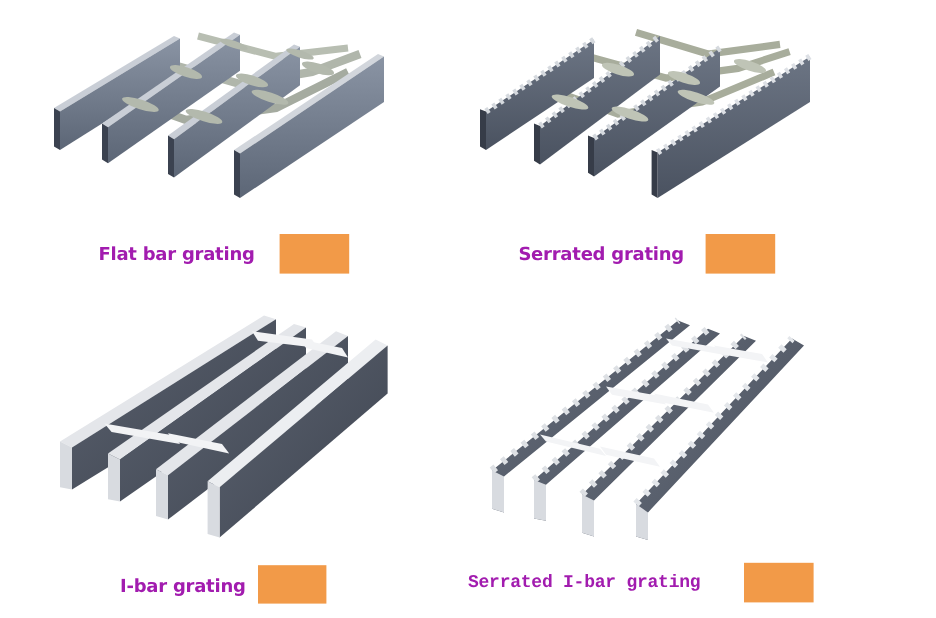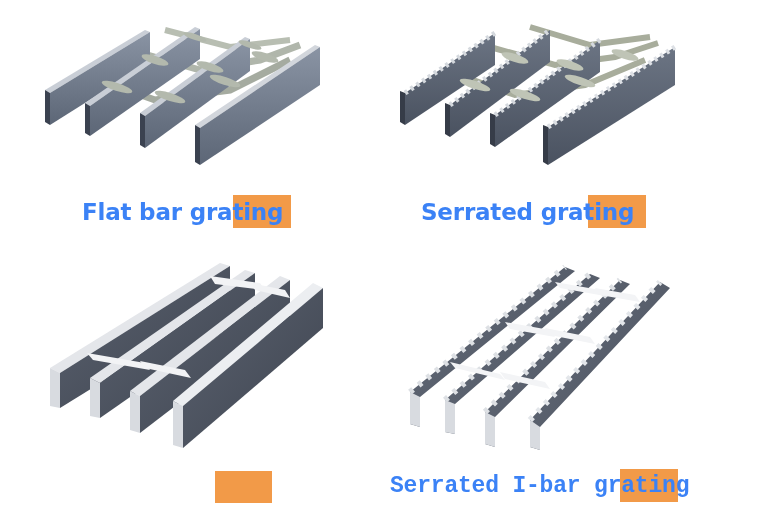--- a/index.html
+++ b/index.html
@@ -26,24 +26,24 @@
       height: 34px;
     }
     .highlight {
       position: absolute;
       background: #f29a48;
     }
     .label-text {
       position: absolute;
       white-space: nowrap;
       font-weight: bold;
-      font-size: 23px;
+      font-size: 15px;
       line-height: 34px;
       letter-spacing: -0.2px;
-      color: #3b82f6;
+      color: #a21caf;
     }
   </style>
 </head>
 <body>
 
 <div class="panel">
   <svg class="grating-img" style="left:45px; top:15px;" width="290" height="160" viewBox="0 0 290 160">
     <defs>
       <linearGradient id="fbFace" x1="0" y1="0" x2="0" y2="1">
         <stop offset="0" stop-color="#8a94a4"></stop>
@@ -132,21 +132,21 @@
       <ellipse cx="75" cy="70" rx="16" ry="4" transform="rotate(18 75 70)"></ellipse>
       <ellipse cx="125" cy="80" rx="16" ry="4" transform="rotate(18 125 80)"></ellipse>
       <ellipse cx="180" cy="66" rx="16" ry="4" transform="rotate(18 180 66)"></ellipse>
       <ellipse cx="115" cy="43" rx="14" ry="4" transform="rotate(18 115 43)"></ellipse>
       <ellipse cx="170" cy="50" rx="14" ry="4" transform="rotate(18 170 50)"></ellipse>
       <ellipse cx="225" cy="40" rx="14" ry="4" transform="rotate(18 225 40)"></ellipse>
     </g>
   </svg>
   <div class="label-wrap" style="left:421px; top:195px; width:230px;">
     <div class="highlight" style="left:167px; top:0; width:58px; height:33px;"></div>
-    <div class="label-text" style="left:0; top:0;text-align:right;">Serrated grating</div>
+    <div class="label-text" style="left:11px; top:0;text-align:right;">Serrated grating</div>
   </div>
 </div>
 
 <div class="panel">
   <svg class="grating-img" style="left:45px; top:258px;" width="285" height="195" viewBox="0 0 285 195">
     <defs>
       <linearGradient id="ibFace" x1="0" y1="0" x2="1" y2="1">
         <stop offset="0" stop-color="#5b6270"></stop>
         <stop offset="1" stop-color="#3e444f"></stop>
       </linearGradient>
@@ -171,20 +171,21 @@
     </g>
     <g fill="#f2f3f5">
       <polygon points="42,95 100,105 105,112 48,102"></polygon>
       <polygon points="95,103 140,112 146,120 100,110"></polygon>
       <polygon points="165,18 215,25 220,32 170,26"></polygon>
       <polygon points="205,25 240,32 245,40 210,32"></polygon>
     </g>
   </svg>
   <div class="label-wrap" style="left:100px; top:471px; width:180px;">
     <div class="highlight" style="left:115px; top:0; width:57px; height:32px;"></div>
+    <div class="label-text" style="left:0; top:0;">I-bar grating</div>
   </div>
 </div>
 
 <div class="panel">
   <svg class="grating-img" style="left:405px; top:262px;" width="270" height="190" viewBox="0 0 270 190">
     <defs>
       <linearGradient id="sibFace" x1="0" y1="0" x2="1" y2="1">
         <stop offset="0" stop-color="#6a7280"></stop>
         <stop offset="1" stop-color="#444a56"></stop>
       </linearGradient>

